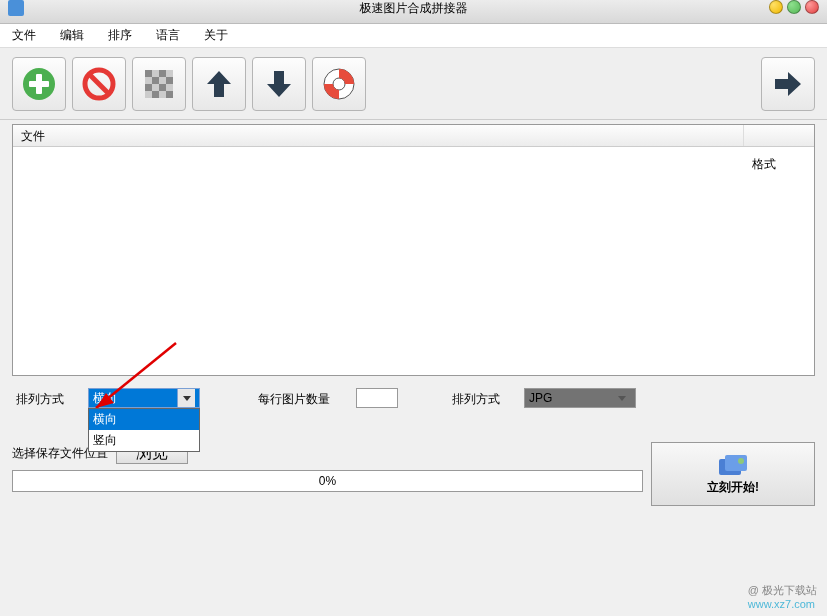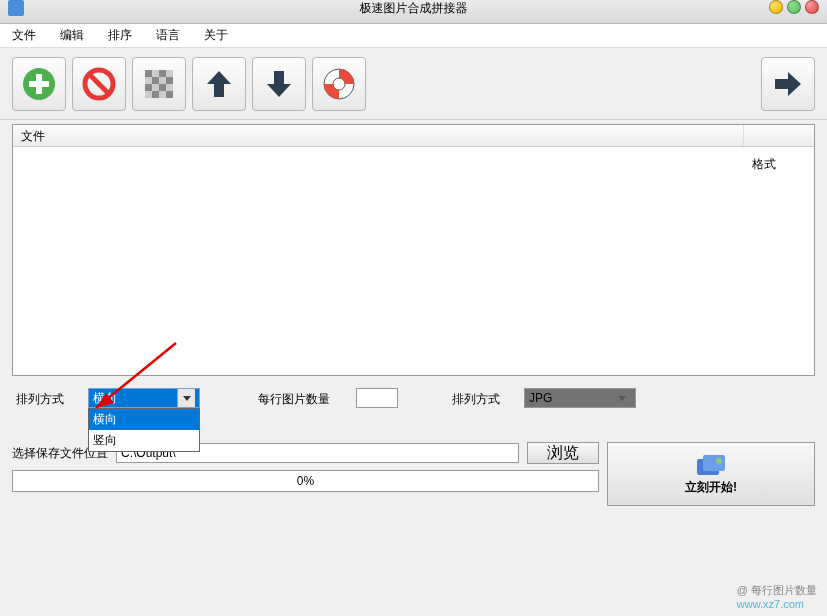--- a/index.html
+++ b/index.html
@@ -47,21 +47,21 @@
     
     .arrow-annotation { position: absolute; top: -50px; left: 50px; pointer-events: none; z-index: 50; }
     
     .bottom-section { display: flex; padding: 4px 12px 12px 12px; gap: 8px; }
     .left-bottom { flex: 1; display: flex; flex-direction: column; gap: 6px; }
     .save-row { display: flex; align-items: center; gap: 8px; }
     .path-input { flex: 1; height: 20px; border: 1px solid #999; background: #fff; padding: 0 4px; font-size: 12px; }
     .browse-btn { width: 72px; height: 22px; background: linear-gradient(to bottom, #f8f8f8, #e0e0e0); border: 1px solid #999; font-size: 16px; cursor: pointer; }
     .progress-bar { height: 22px; border: 1px solid #999; background: #fff; display: flex; align-items: center; justify-content: center; font-size: 12px; }
     
-    .start-btn { width: 208px; height: 64px; background: linear-gradient(to bottom, #f8f8f8, #e0e0e0); border: 1px solid #999; display: flex; flex-direction: column; align-items: center; justify-content: center; cursor: pointer; gap: 2px; }
+    .start-btn { width: 164px; height: 64px; background: linear-gradient(to bottom, #f8f8f8, #e0e0e0); border: 1px solid #999; display: flex; flex-direction: column; align-items: center; justify-content: center; cursor: pointer; gap: 2px; }
     .start-btn svg { width: 32px; height: 24px; }
     .start-btn-label { font-size: 12px; font-weight: bold; }
     
     .watermark { position: absolute; bottom: 6px; right: 10px; font-size: 11px; pointer-events: none; }
     .watermark-line1 { color: #888; }
     .watermark-line2 { color: #4eb8d8; font-family: Liberation Sans, sans-serif; }
   </style>
 </head>
 <body>
 
@@ -178,33 +178,32 @@
           </svg>
       </span>
     </div>
   </div>
 </div>
 
 <div class="bottom-section">
   <div class="left-bottom">
     <div class="save-row">
       <span>选择保存文件位置</span>
-      <input class="path-input" value="C:\Output\" style="">
       <button class="browse-btn">浏览</button>
     </div>
     <div class="progress-bar">
       <span>0%</span>
     </div>
   </div>
   <div class="start-btn">
     <svg viewBox="0 0 32 24">
       <rect x="2" y="6" width="22" height="16" fill="#4a7fd4" rx="2"></rect>
       <rect x="8" y="2" width="22" height="16" fill="#6b9ee8" rx="2"></rect>
       <circle cx="24" cy="8" r="3" fill="#8fc979"></circle>
     </svg>
     <span class="start-btn-label">立刻开始!</span>
   </div>
 </div>
 
 <div class="watermark">
-  <div class="watermark-line1">@ 每行图片数量</div>
+  <div class="watermark-line1">@ 极光下载站</div>
   <div class="watermark-line2">www.xz7.com</div>
 </div>
 
 </body></html>

